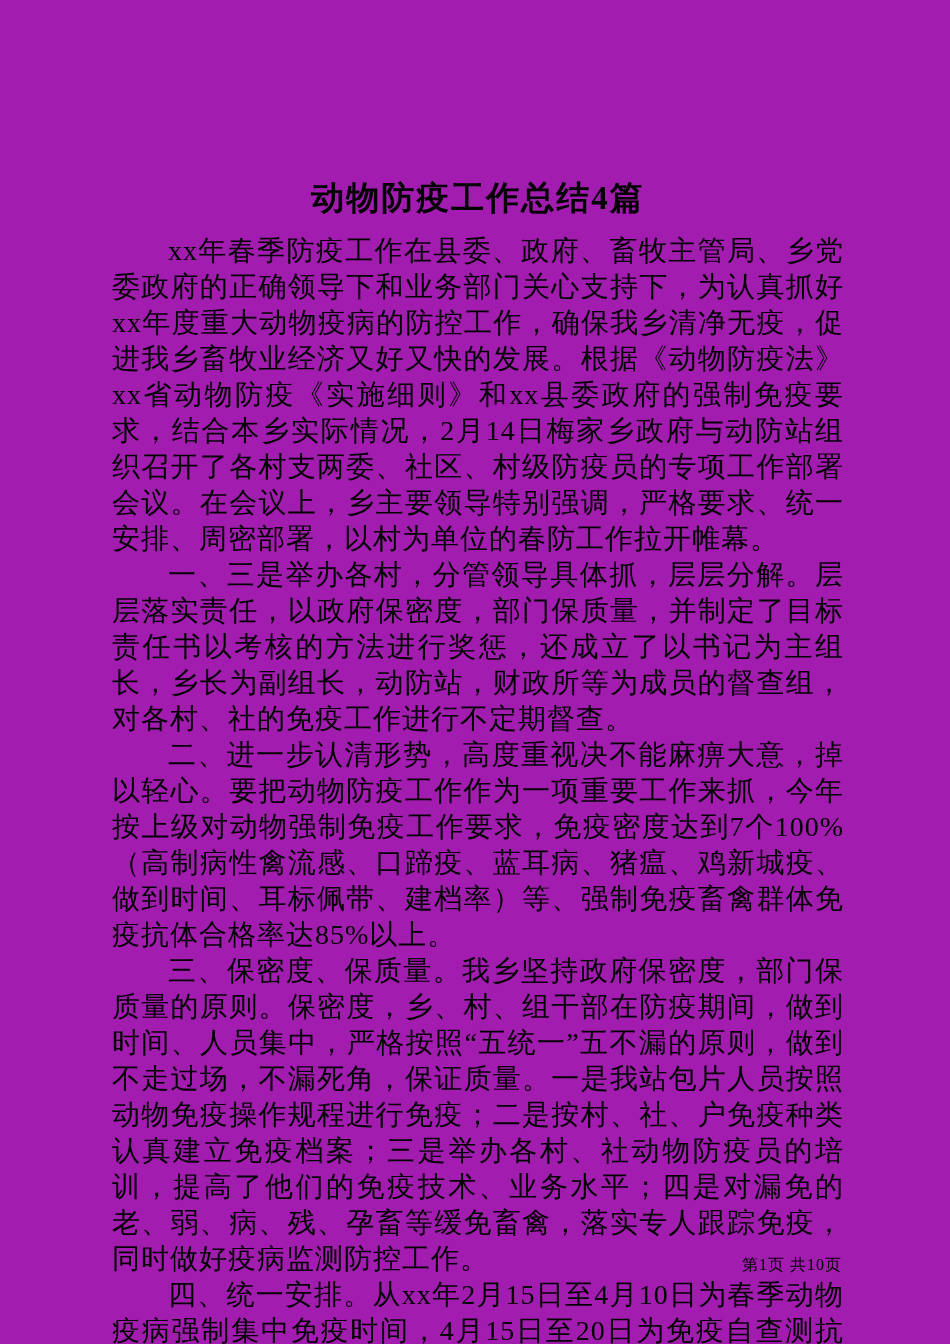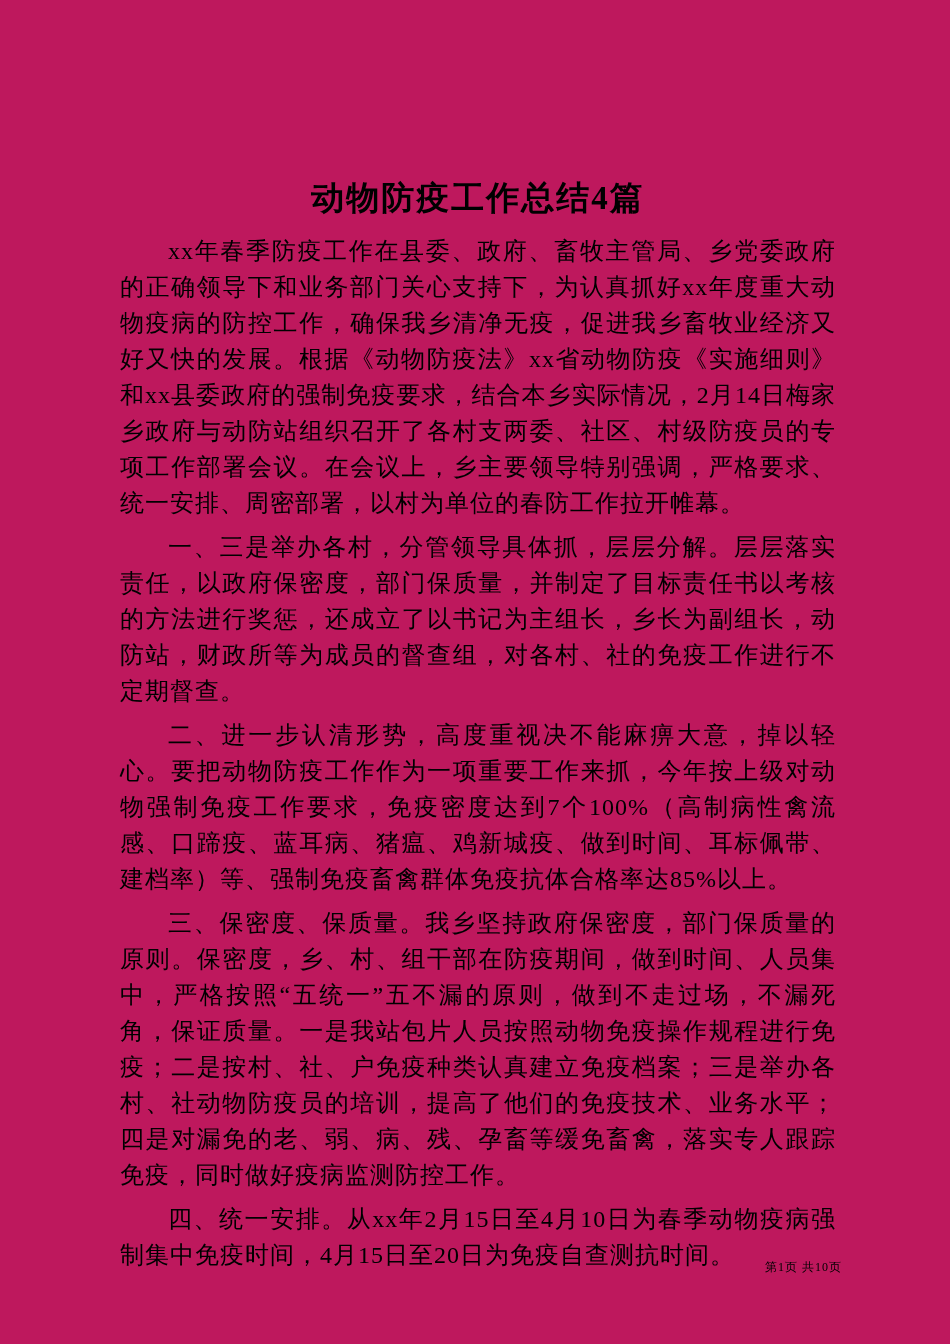--- a/index.html
+++ b/index.html
@@ -11,50 +11,50 @@
       width: 950px;
       height: 1344px;
       position: relative;
       font-family: "Liberation Serif", "DejaVu Serif", serif;
       color: #000000;
       overflow: hidden;
     }
     .page {
       position: absolute;
       inset: 0;
-      background: #be185d;
+      background: #a21caf;
     }
     .content {
       position: absolute;
       left: 112px;
       top: 178px;
       width: 732px;
     }
     .doc-title {
       margin: 0 0 14px 0;
       text-align: center;
       font-size: 33px;
       font-weight: 700;
       letter-spacing: 2px;
       line-height: 1.25;
     }
     .para {
-      margin: 8px;
-      font-size: 24px;
+      margin: 0;
+      font-size: 28px;
       line-height: 36px;
       letter-spacing: 1px;
       text-align: justify;
       text-indent: 2em;
       word-break: break-all;
     }
     .footer {
       position: absolute;
       right: 108px;
       bottom: 68px;
-      font-size: 12px;
+      font-size: 16px;
       letter-spacing: 1px;
       color: #000000;
     }
   </style>
 </head>
 <body>
 
 <div class="page">
   <div class="content">
     <h1 class="doc-title">动物防疫工作总结4篇</h1>

